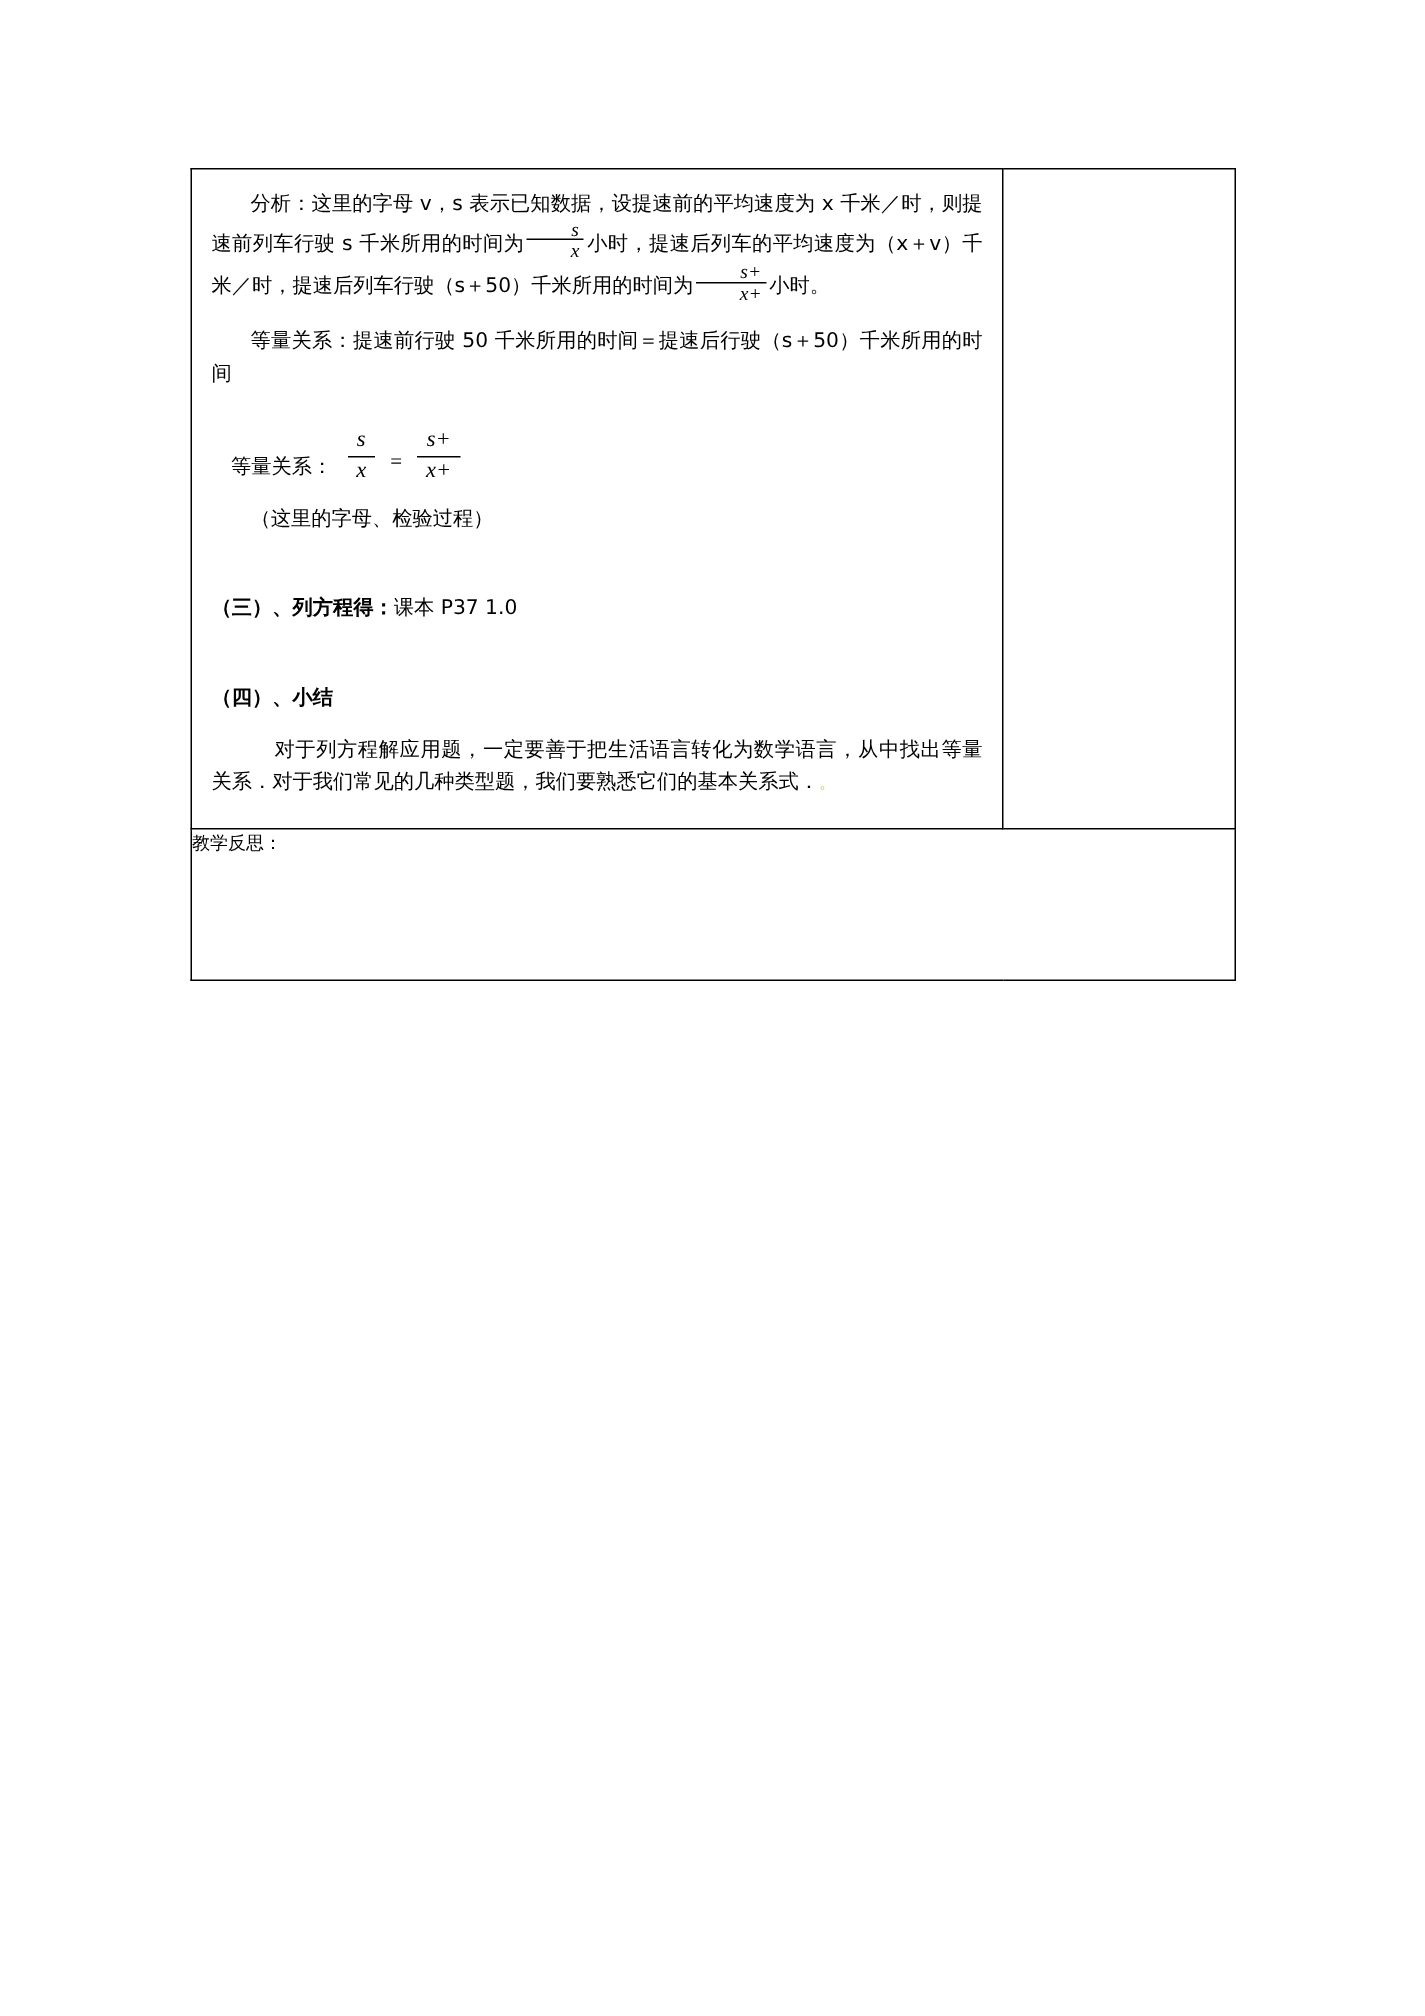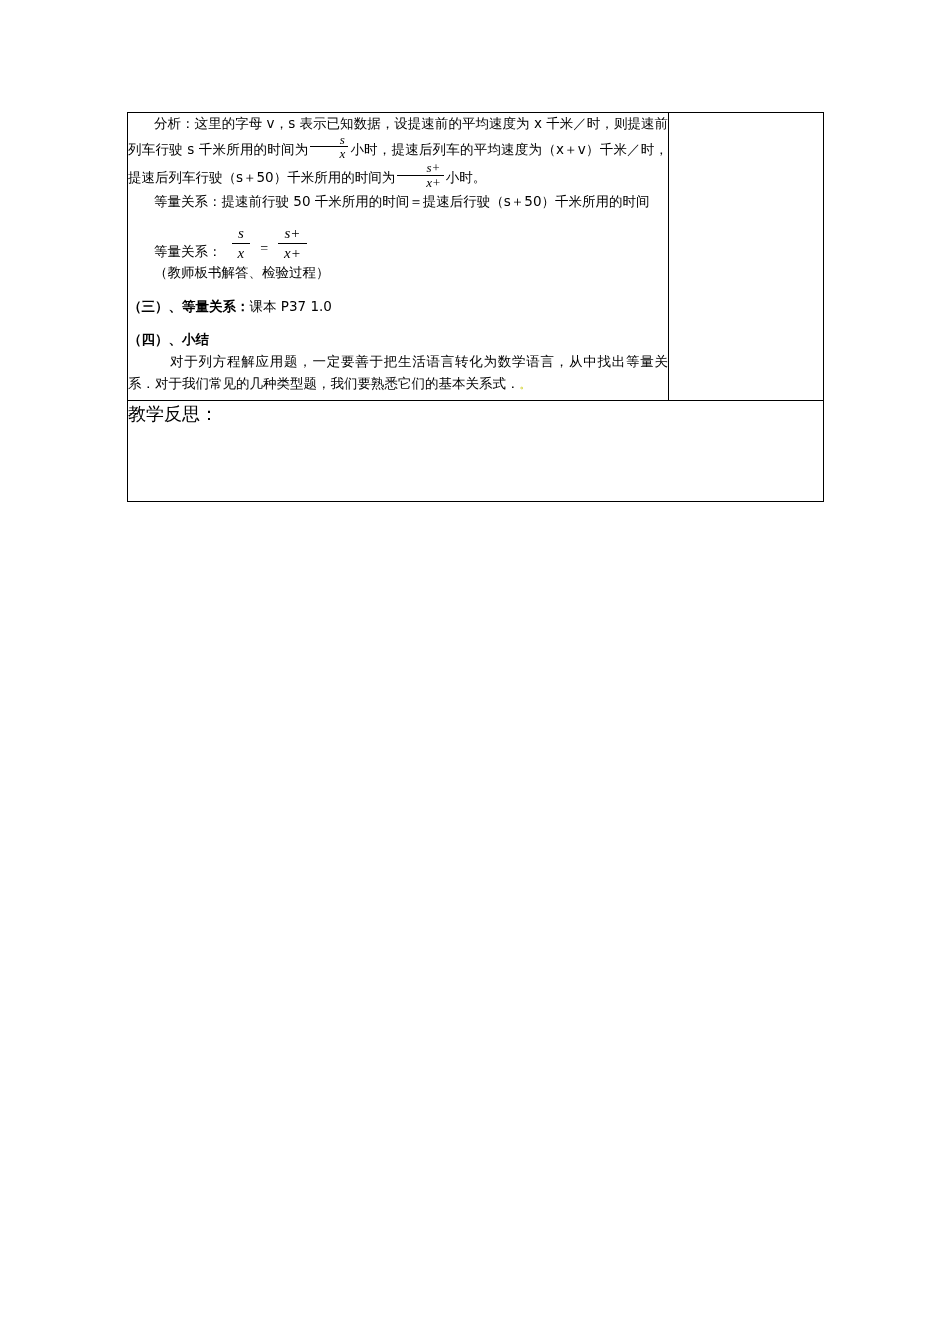--- a/index.html
+++ b/index.html
@@ -40,25 +40,25 @@
   }
   .cell-side {
     width: 154px;
   }
   .cell-reflect {
     padding: 10px 10px 10px 8px;
     height: 100px;
   }
   .cn {
     font-family: Liberation Sans, sans-serif;
-    font-size: 18px;
+    font-size: 12px;
     line-height: 1.55;
   }
   .p {
-    margin: 0;
+    margin: 13px;
     font-family: "DejaVu Sans", sans-serif;
     font-size: 13.5px;
     line-height: 1.6;
     text-align: justify;
   }
   .indent2 {
     text-indent: 26px;
   }
   .indent3 {
     text-indent: 42px;
@@ -162,26 +162,26 @@
             <span class="num" style="border-bottom:1px solid #000;">s</span>
             <span class="den">x</span>
           </span>
           <span class="eq-sign">=</span>
           <span class="bigfrac">
             <span class="num" style="border-bottom:1px solid #000;">s+</span>
             <span class="den">x+</span>
           </span>
         </div>
 
-        <p class="p indent2">（教师板书解答、检验过程）</p>
+        <p class="p indent2">（这里的字母、检验过程）</p>
 
         <div class="spacer-md"></div>
 
         <p class="p">
-          <span class="bold">（三）、等量关系：</span><span>课本 P37 1.0</span>
+          <span class="bold">（三）、列方程得：</span><span>课本 P37 1.0</span>
         </p>
 
         <div class="spacer-md"></div>
 
         <p class="p bold">（四）、小结</p>
         <p class="p indent3"><span>对于列方程解应用题，一定要善于把生活语言转化为数学语言，从中找出等量关系．对于我们常见的几种类型题，我们要熟悉它们的基本关系式．</span><span class="redmark">。</span></p>
 
         <div class="spacer-sm"></div>
 
       </td>

